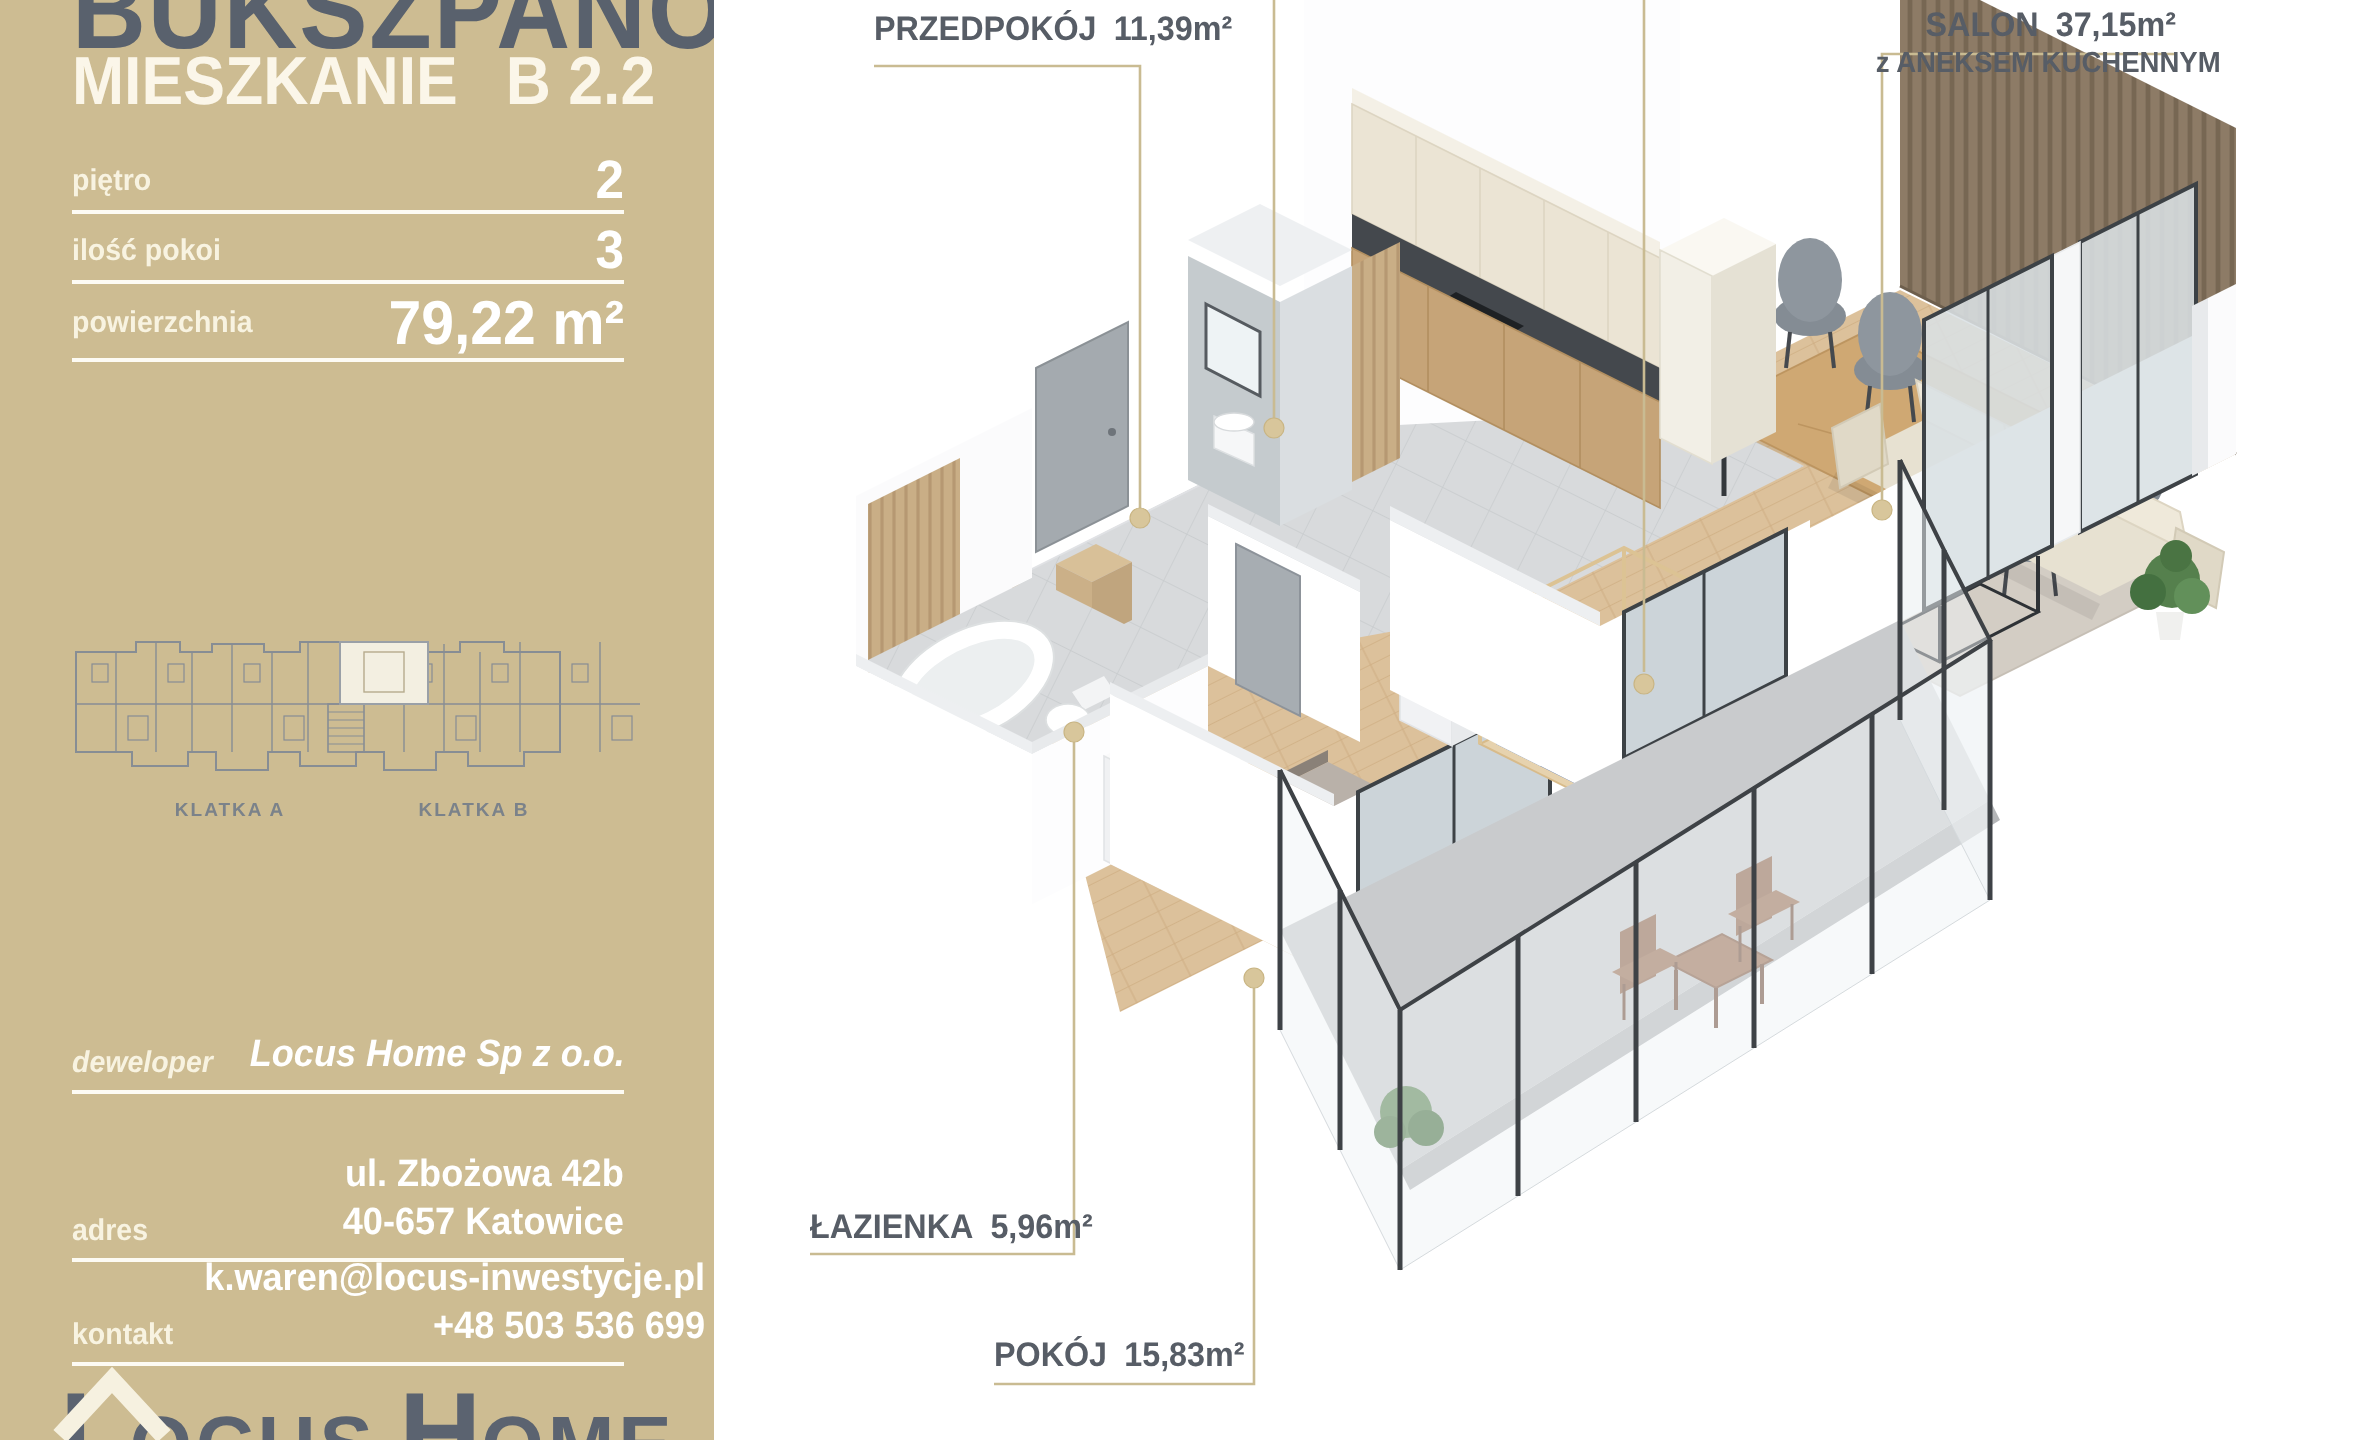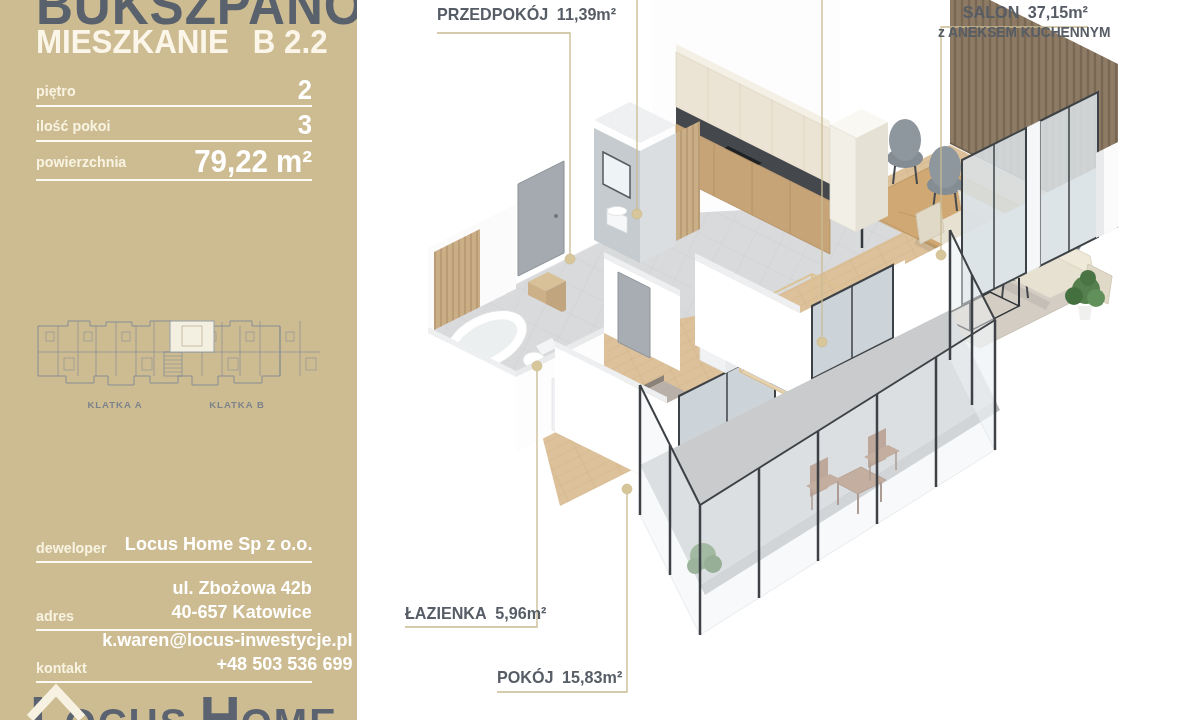--- a/index.html
+++ b/index.html
@@ -438,21 +438,21 @@
             <line x1="140" y1="56" x2="158" y2="56"></line>
             <line x1="140" y1="60" x2="158" y2="60"></line>
           </g>
       </g>
       <rect x="146" y="9" width="44" height="31" fill="#f3efe1" stroke="#9aa0a7" stroke-width="1"></rect>
       <rect x="158" y="14" width="20" height="20" fill="none" stroke="#b6ab8d" stroke-width="0.7"></rect>
       <text x="91" y="96" font-size="9.5" letter-spacing="1" fill="#7b828a" text-anchor="middle" font-weight="bold">KLATKA A</text>
       <text x="213" y="96" font-size="9.5" letter-spacing="1" fill="#7b828a" text-anchor="middle" font-weight="bold">KLATKA B</text>
     </svg>
 
-    <div class="info-row" style="top:532px;">
+    <div class="info-row" style="top:516px;font-style:italic;">
       <span class="info-label">deweloper</span>
       <span class="info-value">Locus Home Sp z o.o.</span>
     </div>
     <div class="info-row" style="top:576px;">
       <span class="info-label">adres</span>
       <span class="info-value">
         <div>ul. Zbożowa 42b</div>
         <div>40-657 Katowice</div>
       </span>
     </div>

